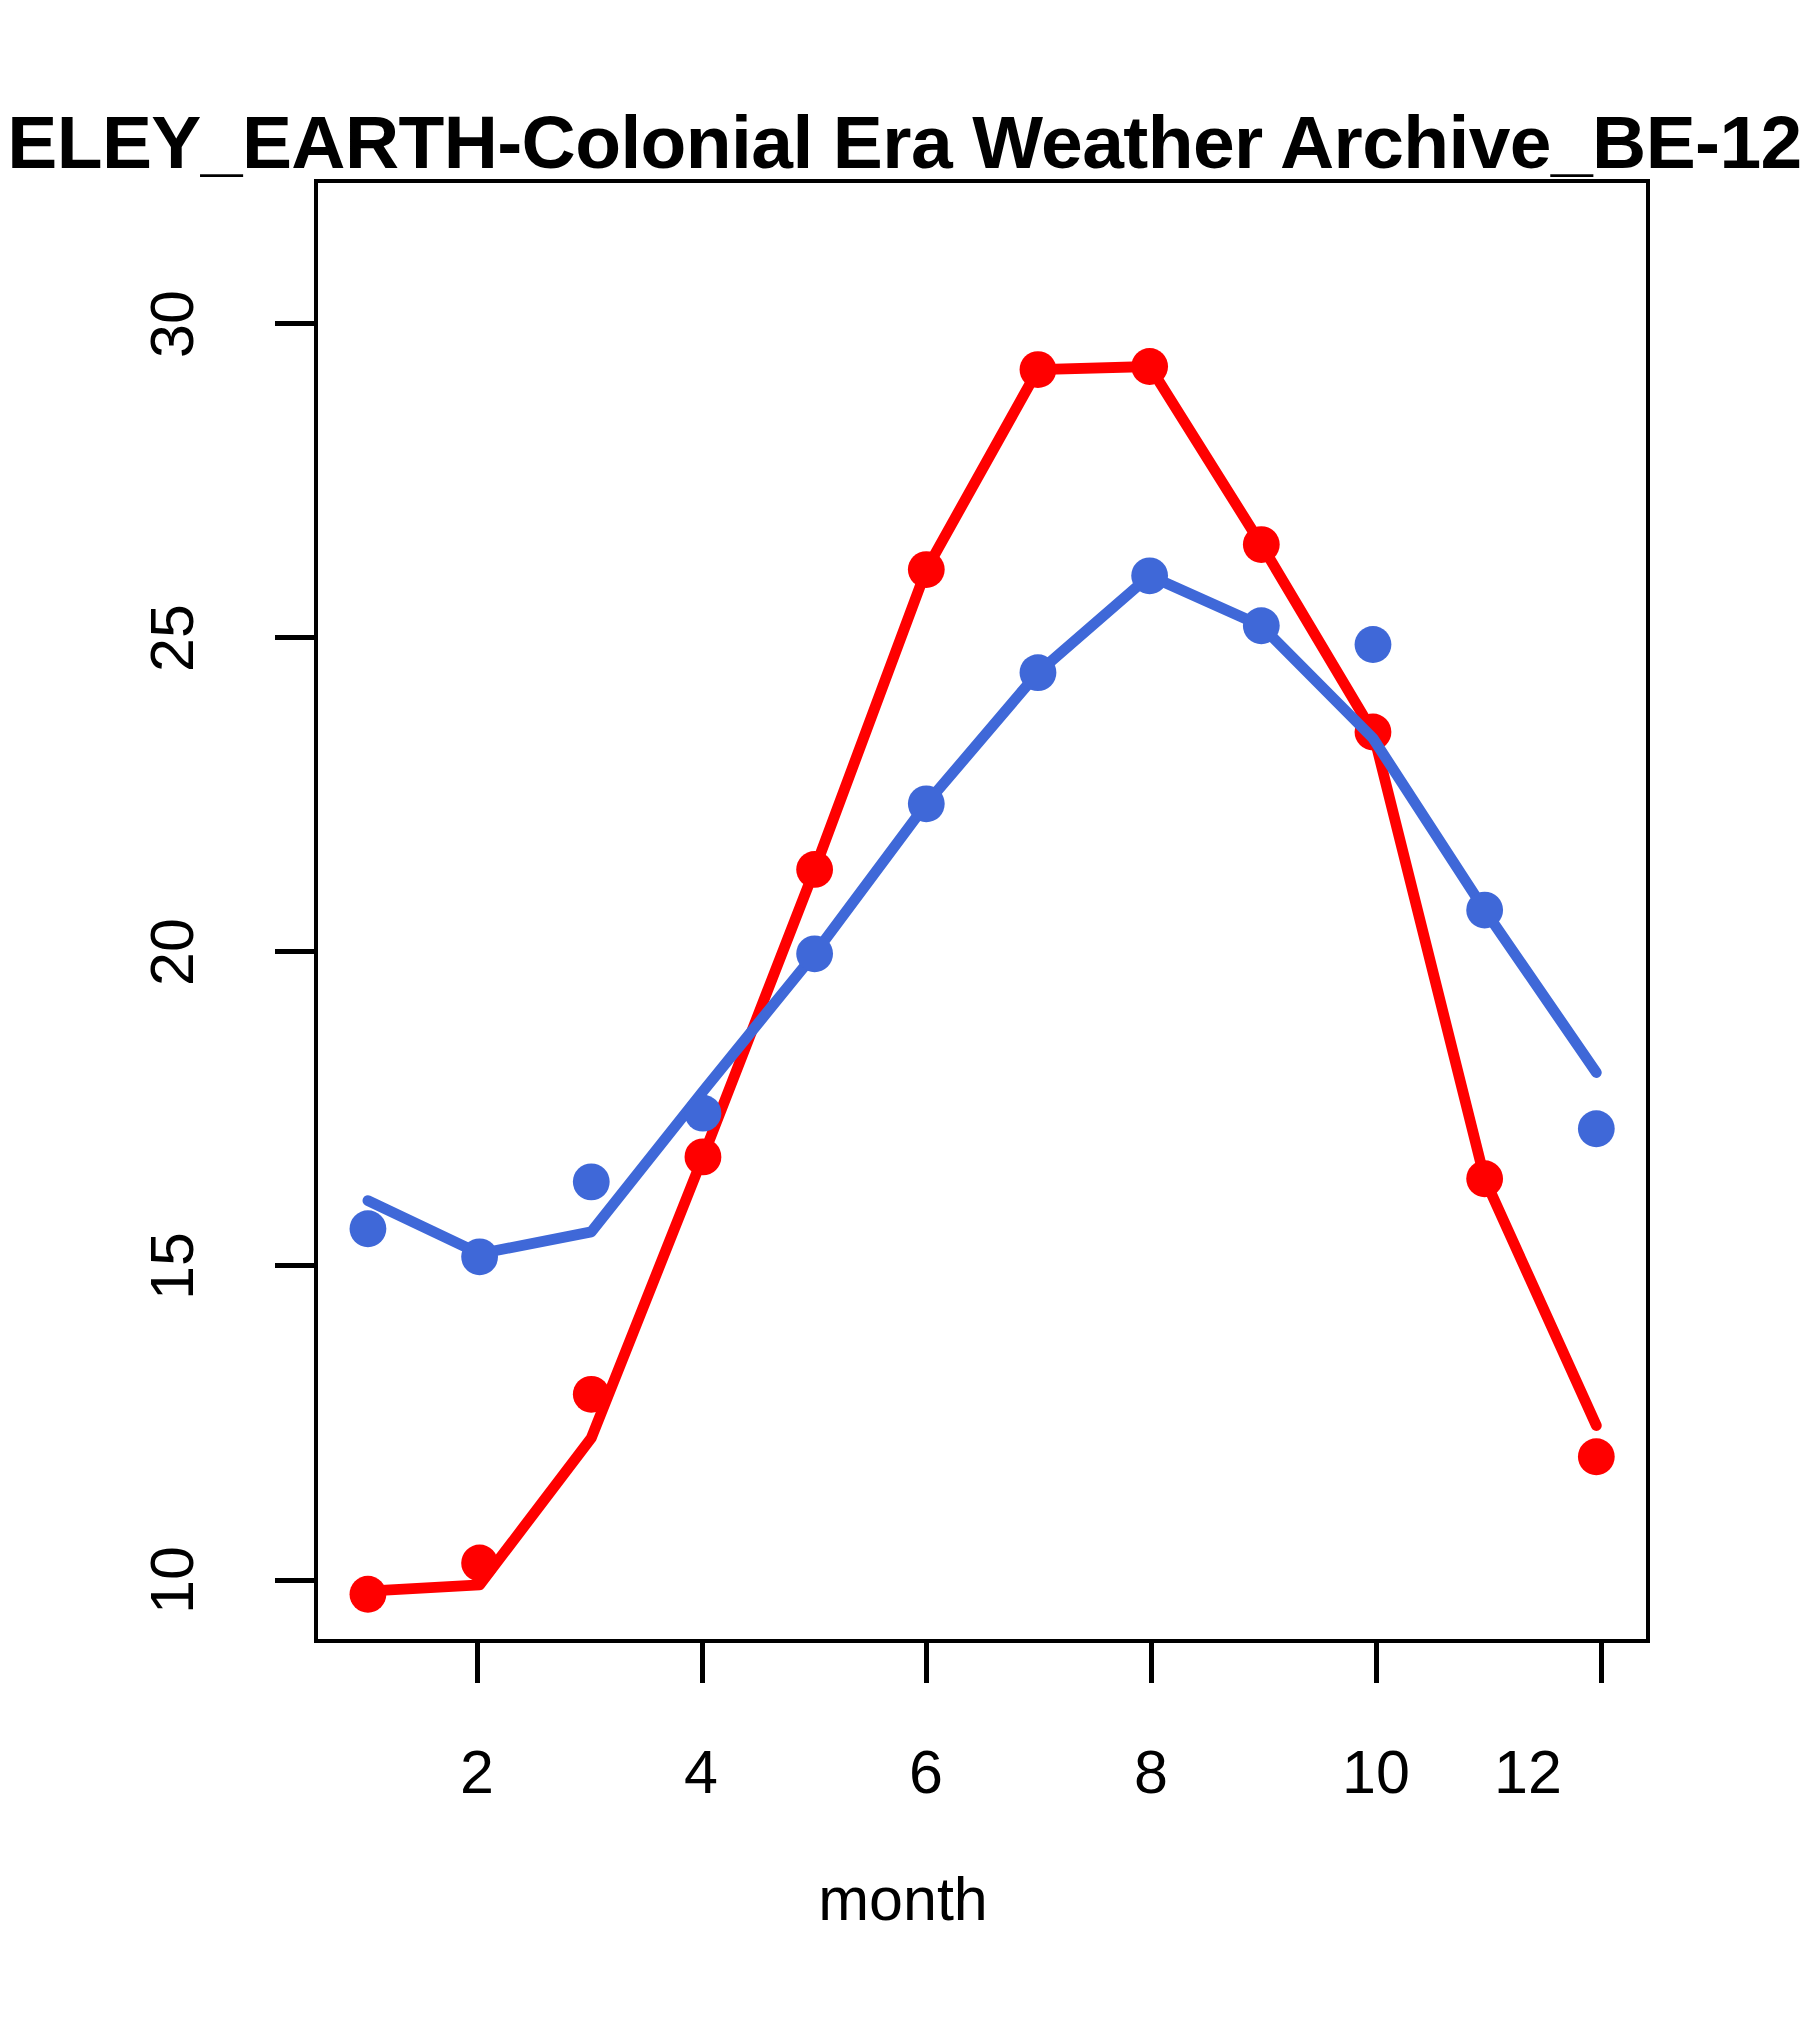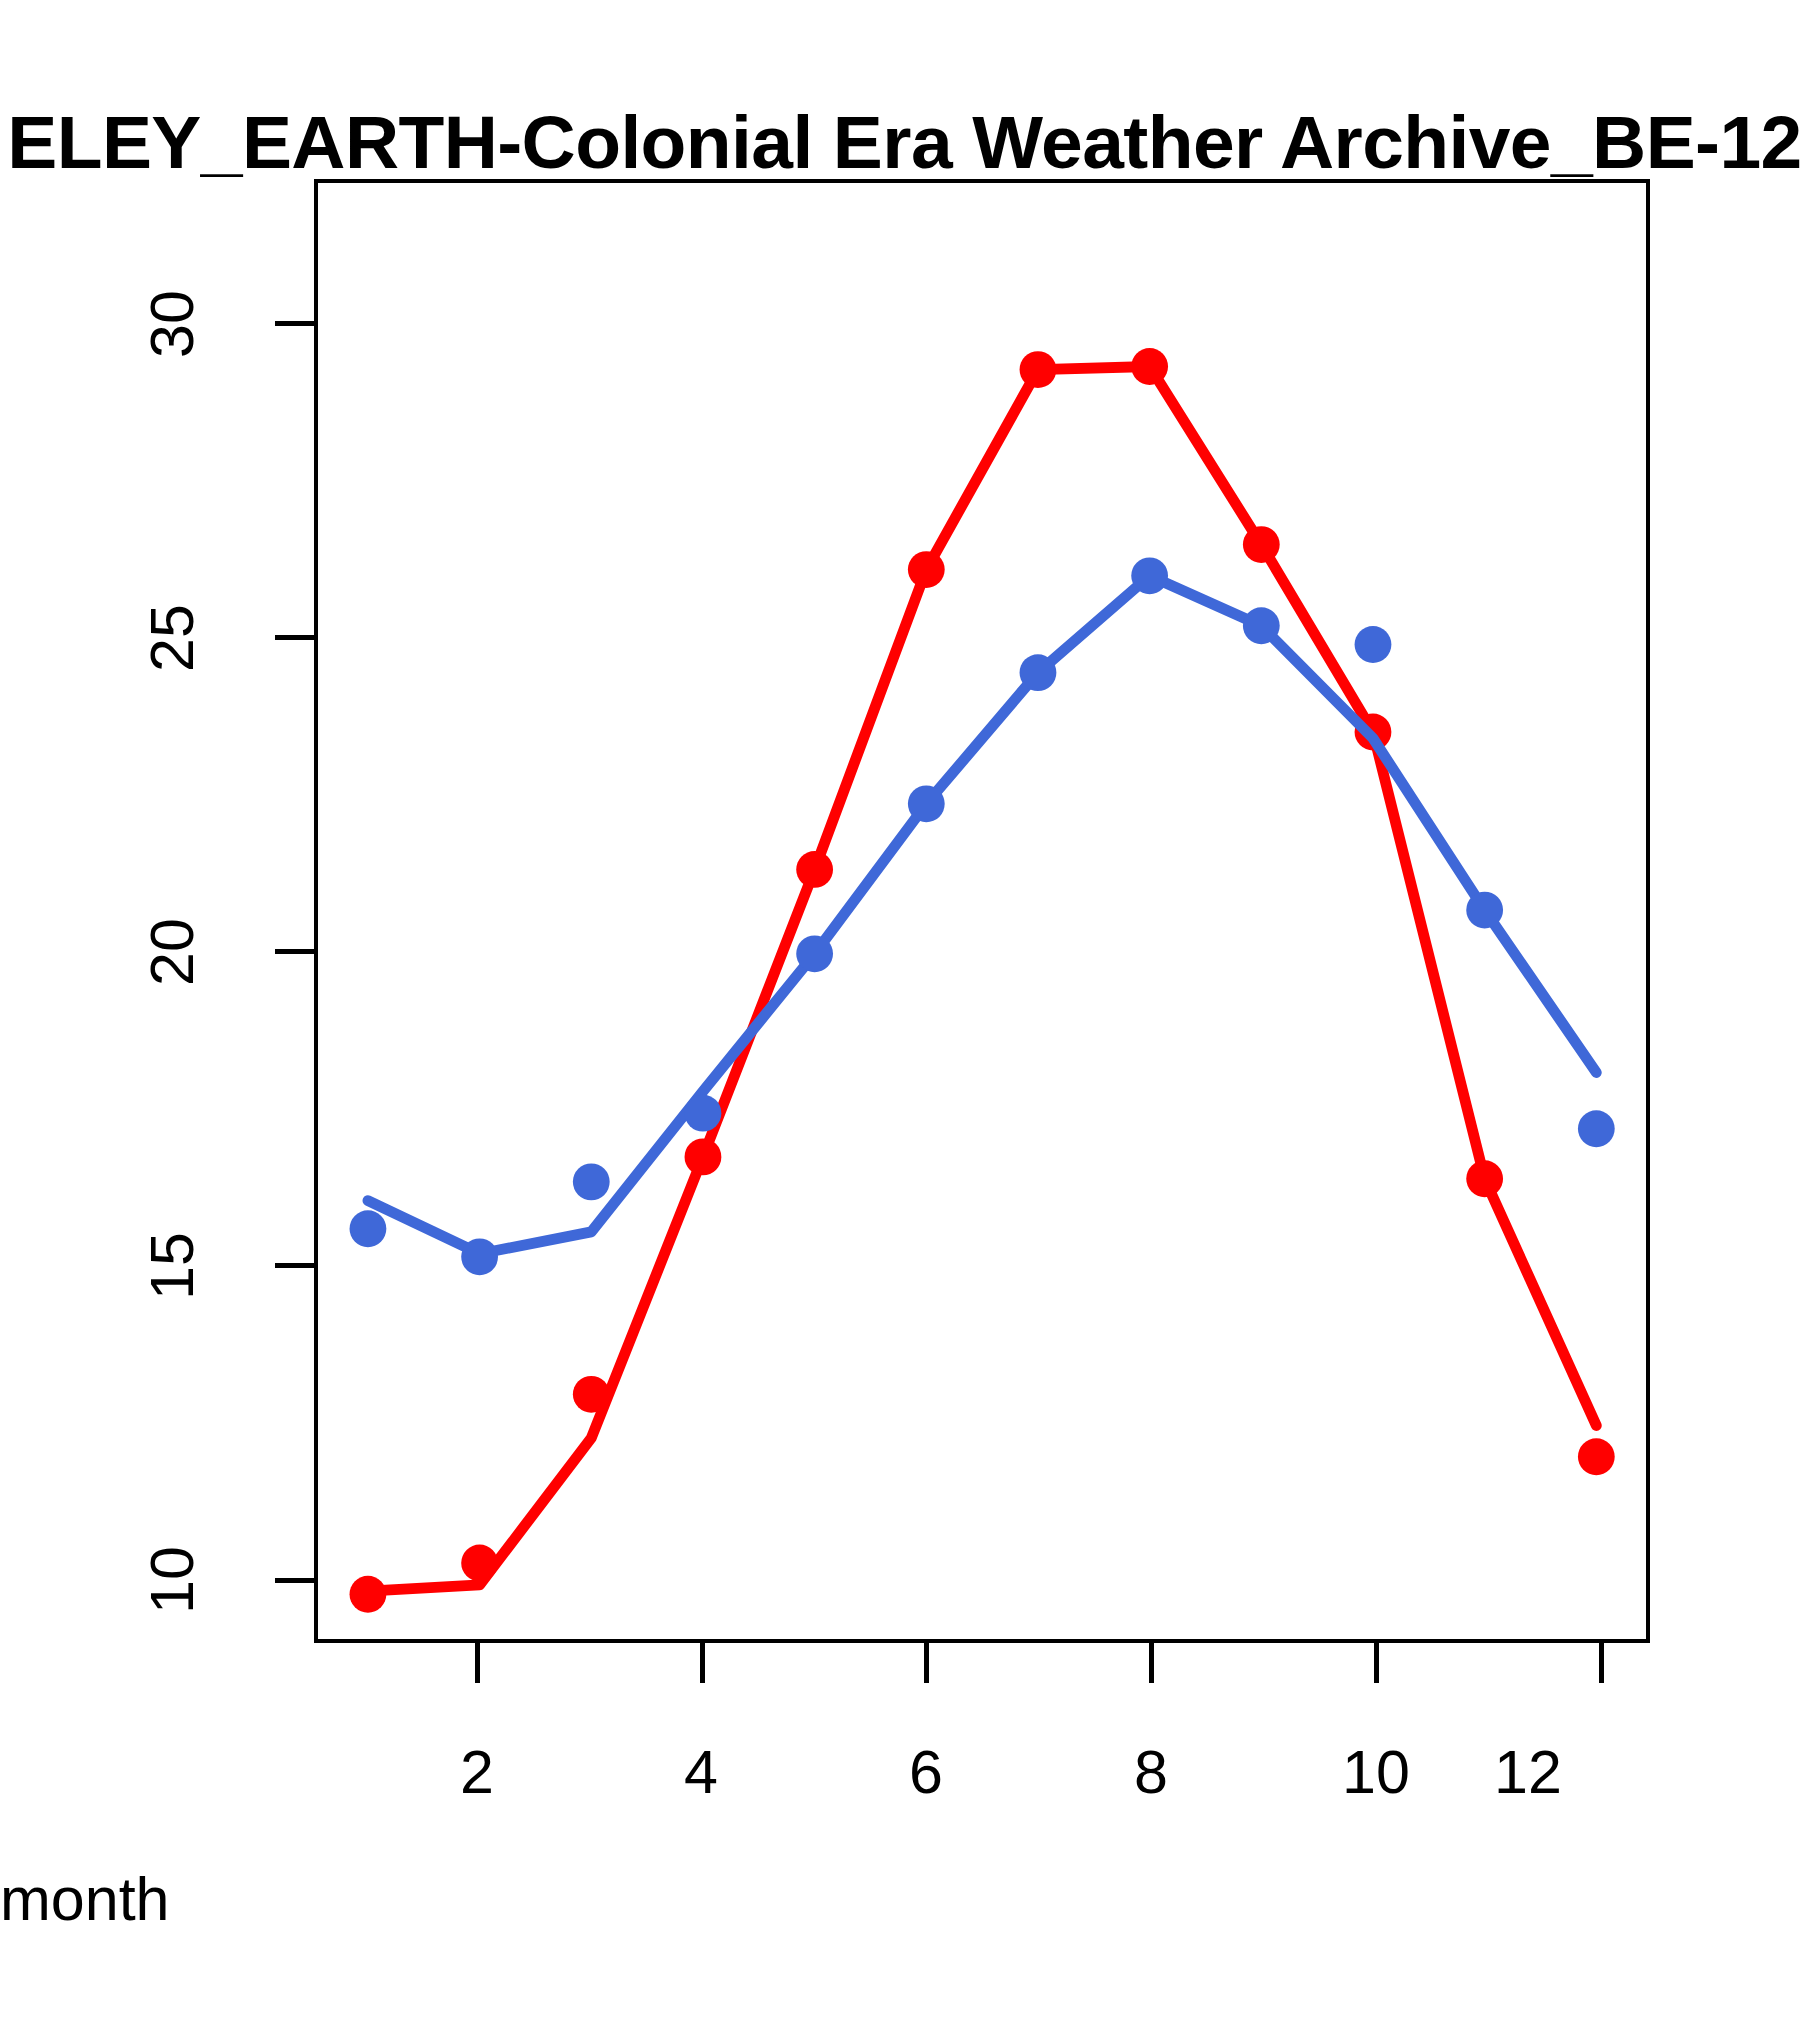--- a/index.html
+++ b/index.html
@@ -97,20 +97,21 @@
     height: 70px;
     line-height: 70px;
   }
 
   
   #xaxis-title {
     position: absolute;
     left: 0;
     top: 1864px;
     width: 1806px;
+    text-align: center;
     font-family: "Liberation Sans", sans-serif;
     font-size: 61px;
     color: #000000;
     white-space: nowrap;
   }
 </style>
 </head>
 <body>
 
 <div id="page">

